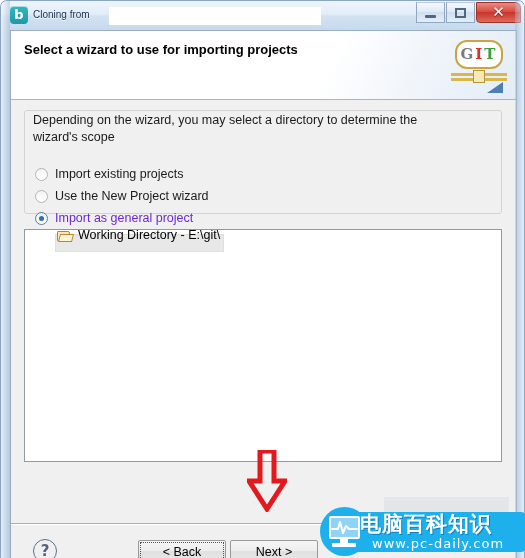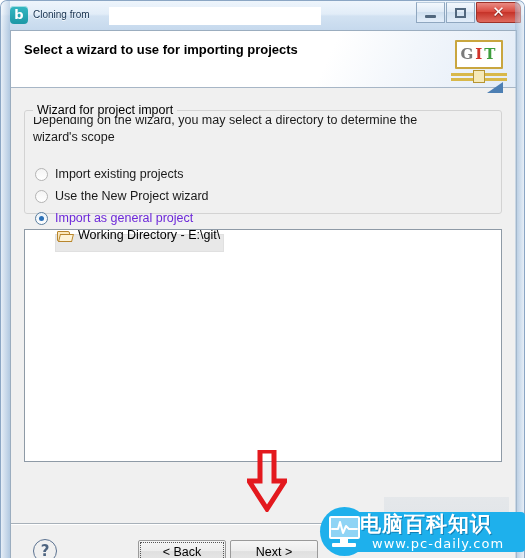--- a/index.html
+++ b/index.html
@@ -96,39 +96,39 @@
     position:absolute;left:9px;top:29px;width:507px;height:529px;
     background:#f0f0f0;
     border:1px solid #9badbf;
     border-bottom:none;
     box-sizing:border-box;
     overflow:hidden;
   }
 
   
   #header{
-    position:absolute;left:0;top:0;width:505px;height:57px;
+    position:absolute;left:0;top:0;width:505px;height:69px;
     background:linear-gradient(115deg,#ffffff 0%,#ffffff 62%,#f2f6fb 78%,#e3ecf7 100%);
     border-bottom:1px solid #a7b6c6;
     box-sizing:border-box;
   }
   #header-title{
     position:absolute;left:13px;top:11px;
     font-size:13px;font-weight:bold;color:#000;white-space:nowrap;
   }
   #header-desc{
     position:absolute;left:22px;top:33px;width:410px;
     font-size:12.5px;color:#1a1a1a;line-height:17px;margin-top:48px;
   }
   
   #git-logo{position:absolute;left:440px;top:9px;width:56px;height:52px;}
   #git-plate{
     position:absolute;left:4px;top:0;width:48px;height:29px;
     background:#ffffff;border:2px solid #c9a63f;box-sizing:border-box;
-    border-radius:1px;
+    border-radius:12px;
   }
   #git-plate .g{color:#7b7b7b;}
   #git-plate .i{color:#d0342c;}
   #git-plate .t{color:#3e9e3e;}
   #git-plate .letters{
     position:absolute;left:0;top:4px;width:44px;text-align:center;
     font-family:"DejaVu Serif","Liberation Serif",serif;
     font-weight:bold;font-size:15px;letter-spacing:2px;line-height:17px;
   }
   #git-bar1{position:absolute;left:0;top:33px;width:56px;height:3px;background:#d8b84a;}
@@ -320,21 +320,20 @@
           <div class="letters"><span class="g">G</span><span class="i">I</span><span class="t">T</span></div>
         </div>
         <div id="git-bar1"></div>
         <div id="git-bar2"></div>
         <div id="git-knob"></div>
         <div id="git-tri"></div>
       </div>
     </div>
 
     <div id="groupbox"></div>
-    <div id="groupbox-label">Wizard for project import</div>
 
     <div class="radio-row" id="radio-row-1">
       <div class="radio-mark"></div>
       <div class="radio-label dim">Use the New Project wizard</div>
     </div>
     <div class="radio-row" id="radio-row-0">
       <div class="radio-mark"></div>
       <div class="radio-label dim">Import existing projects</div>
     </div>
     <div class="radio-row" id="radio-row-2">

